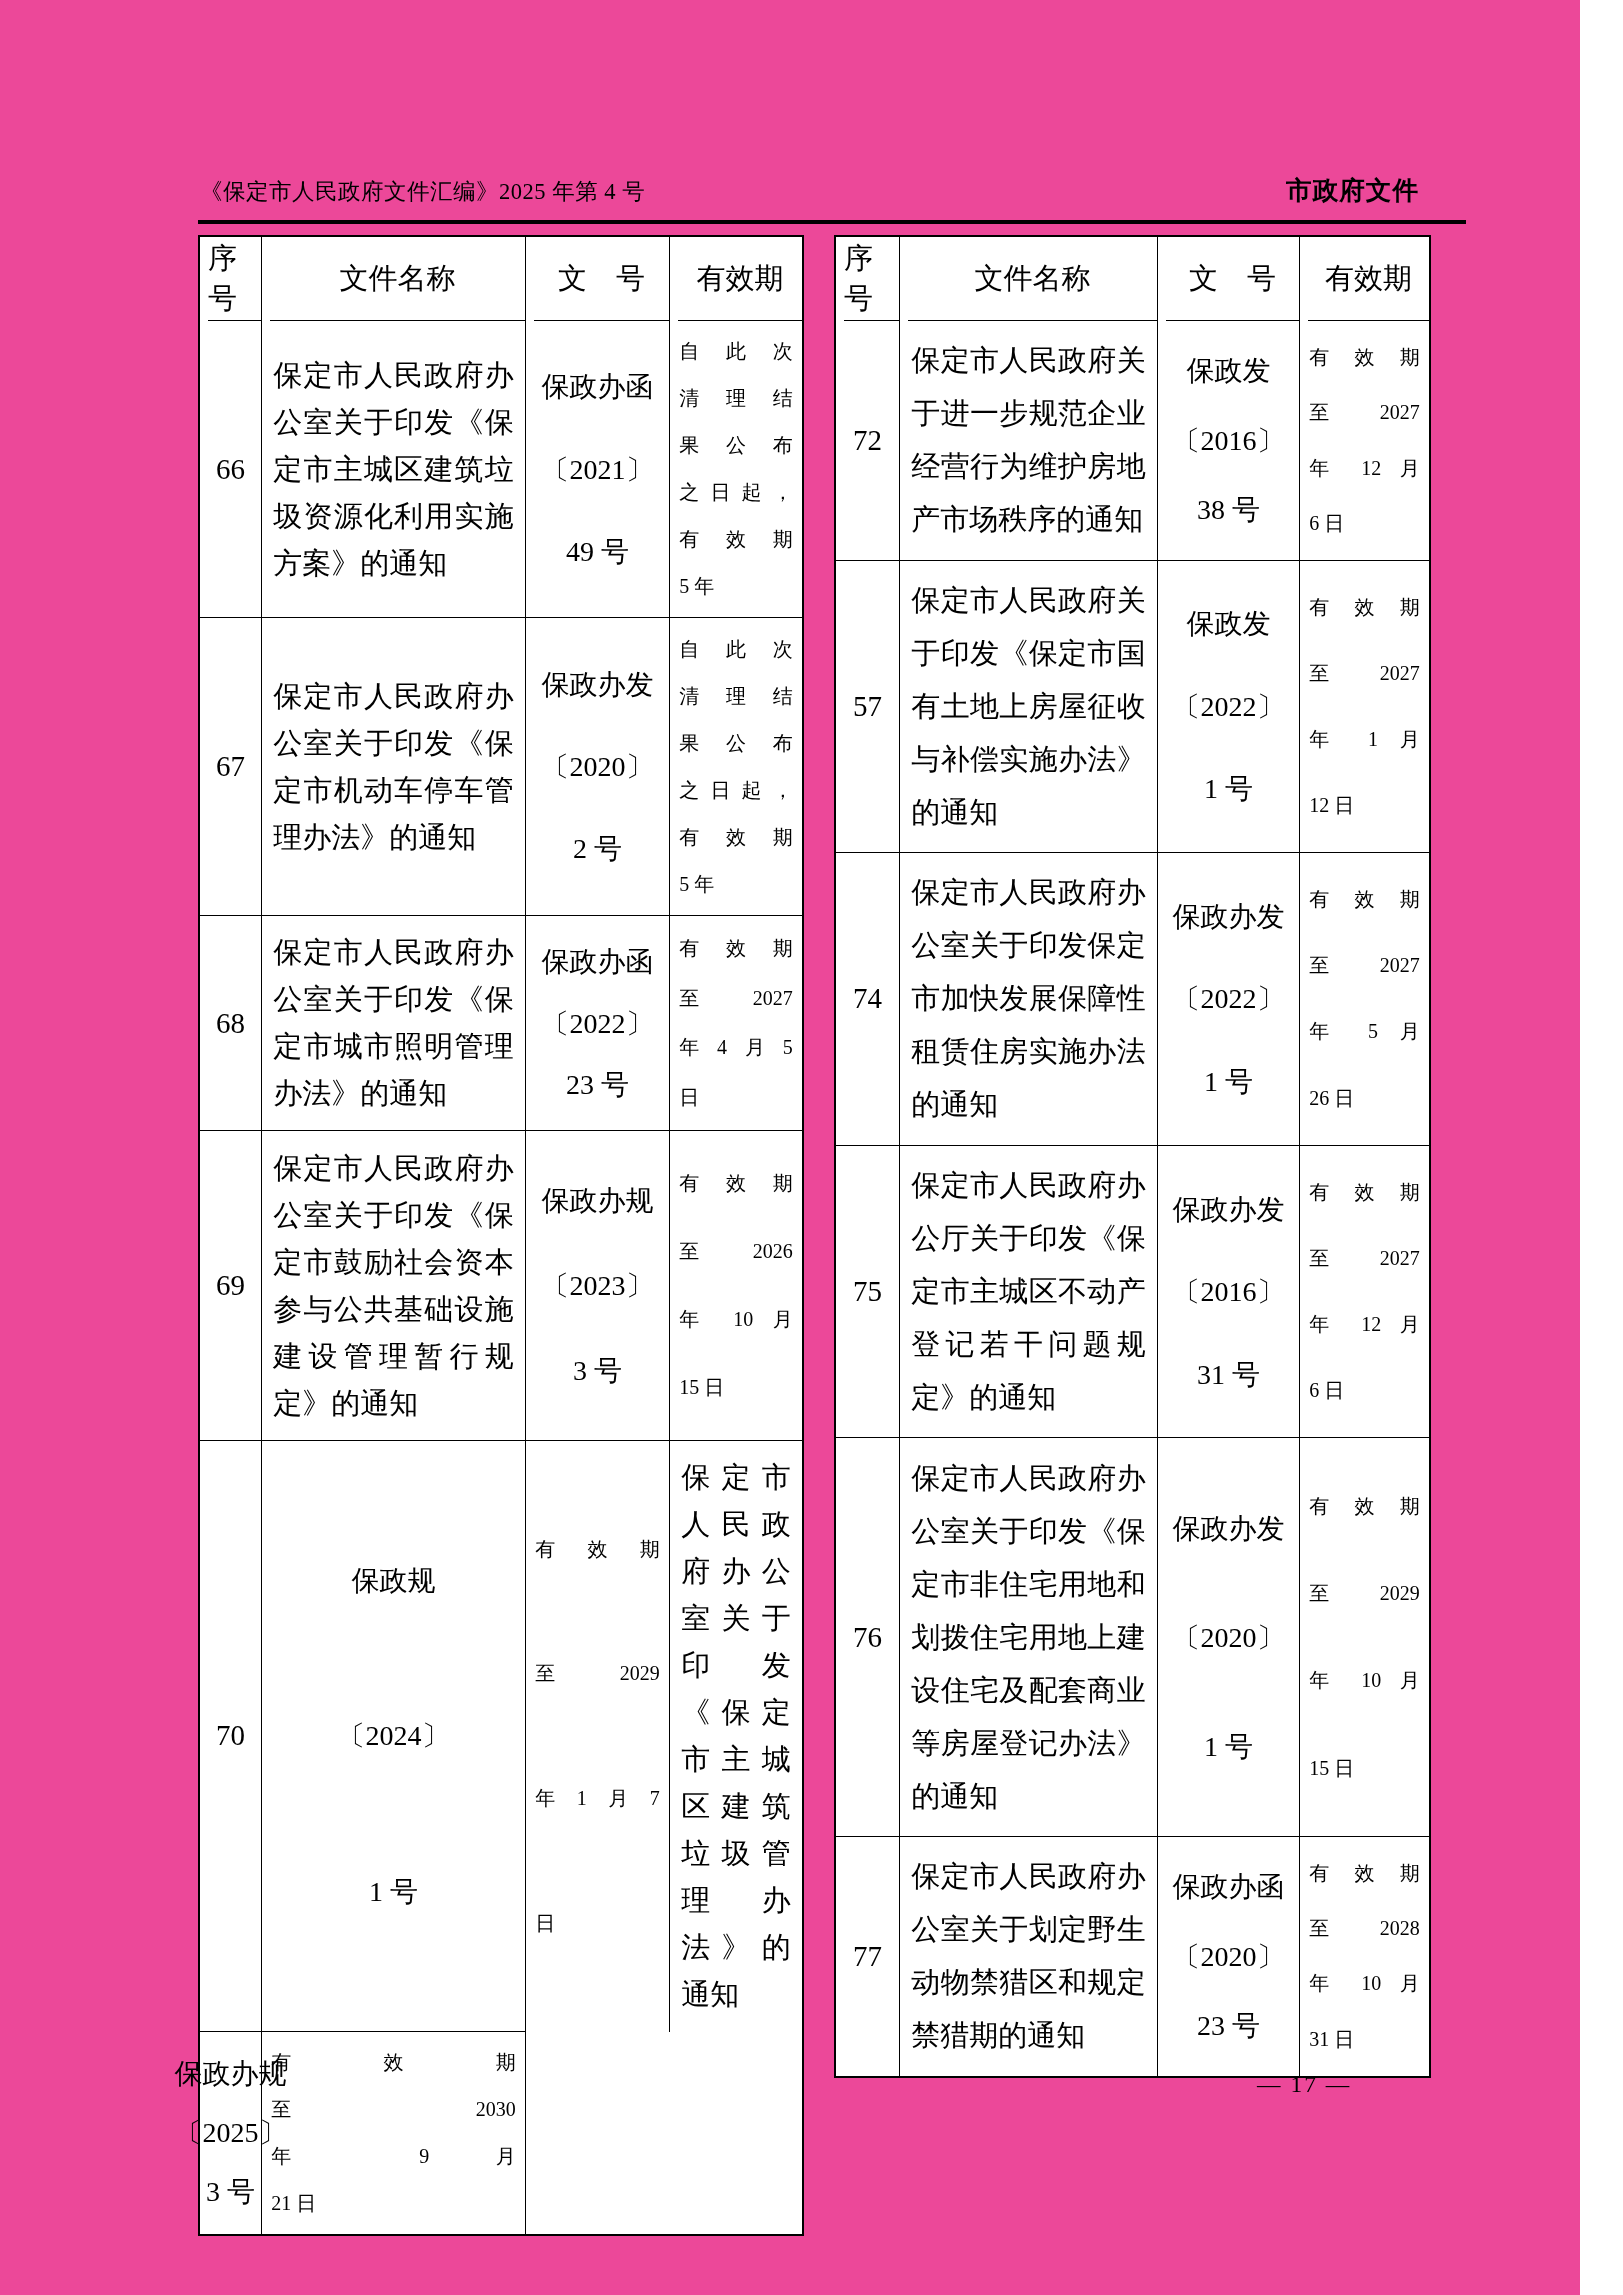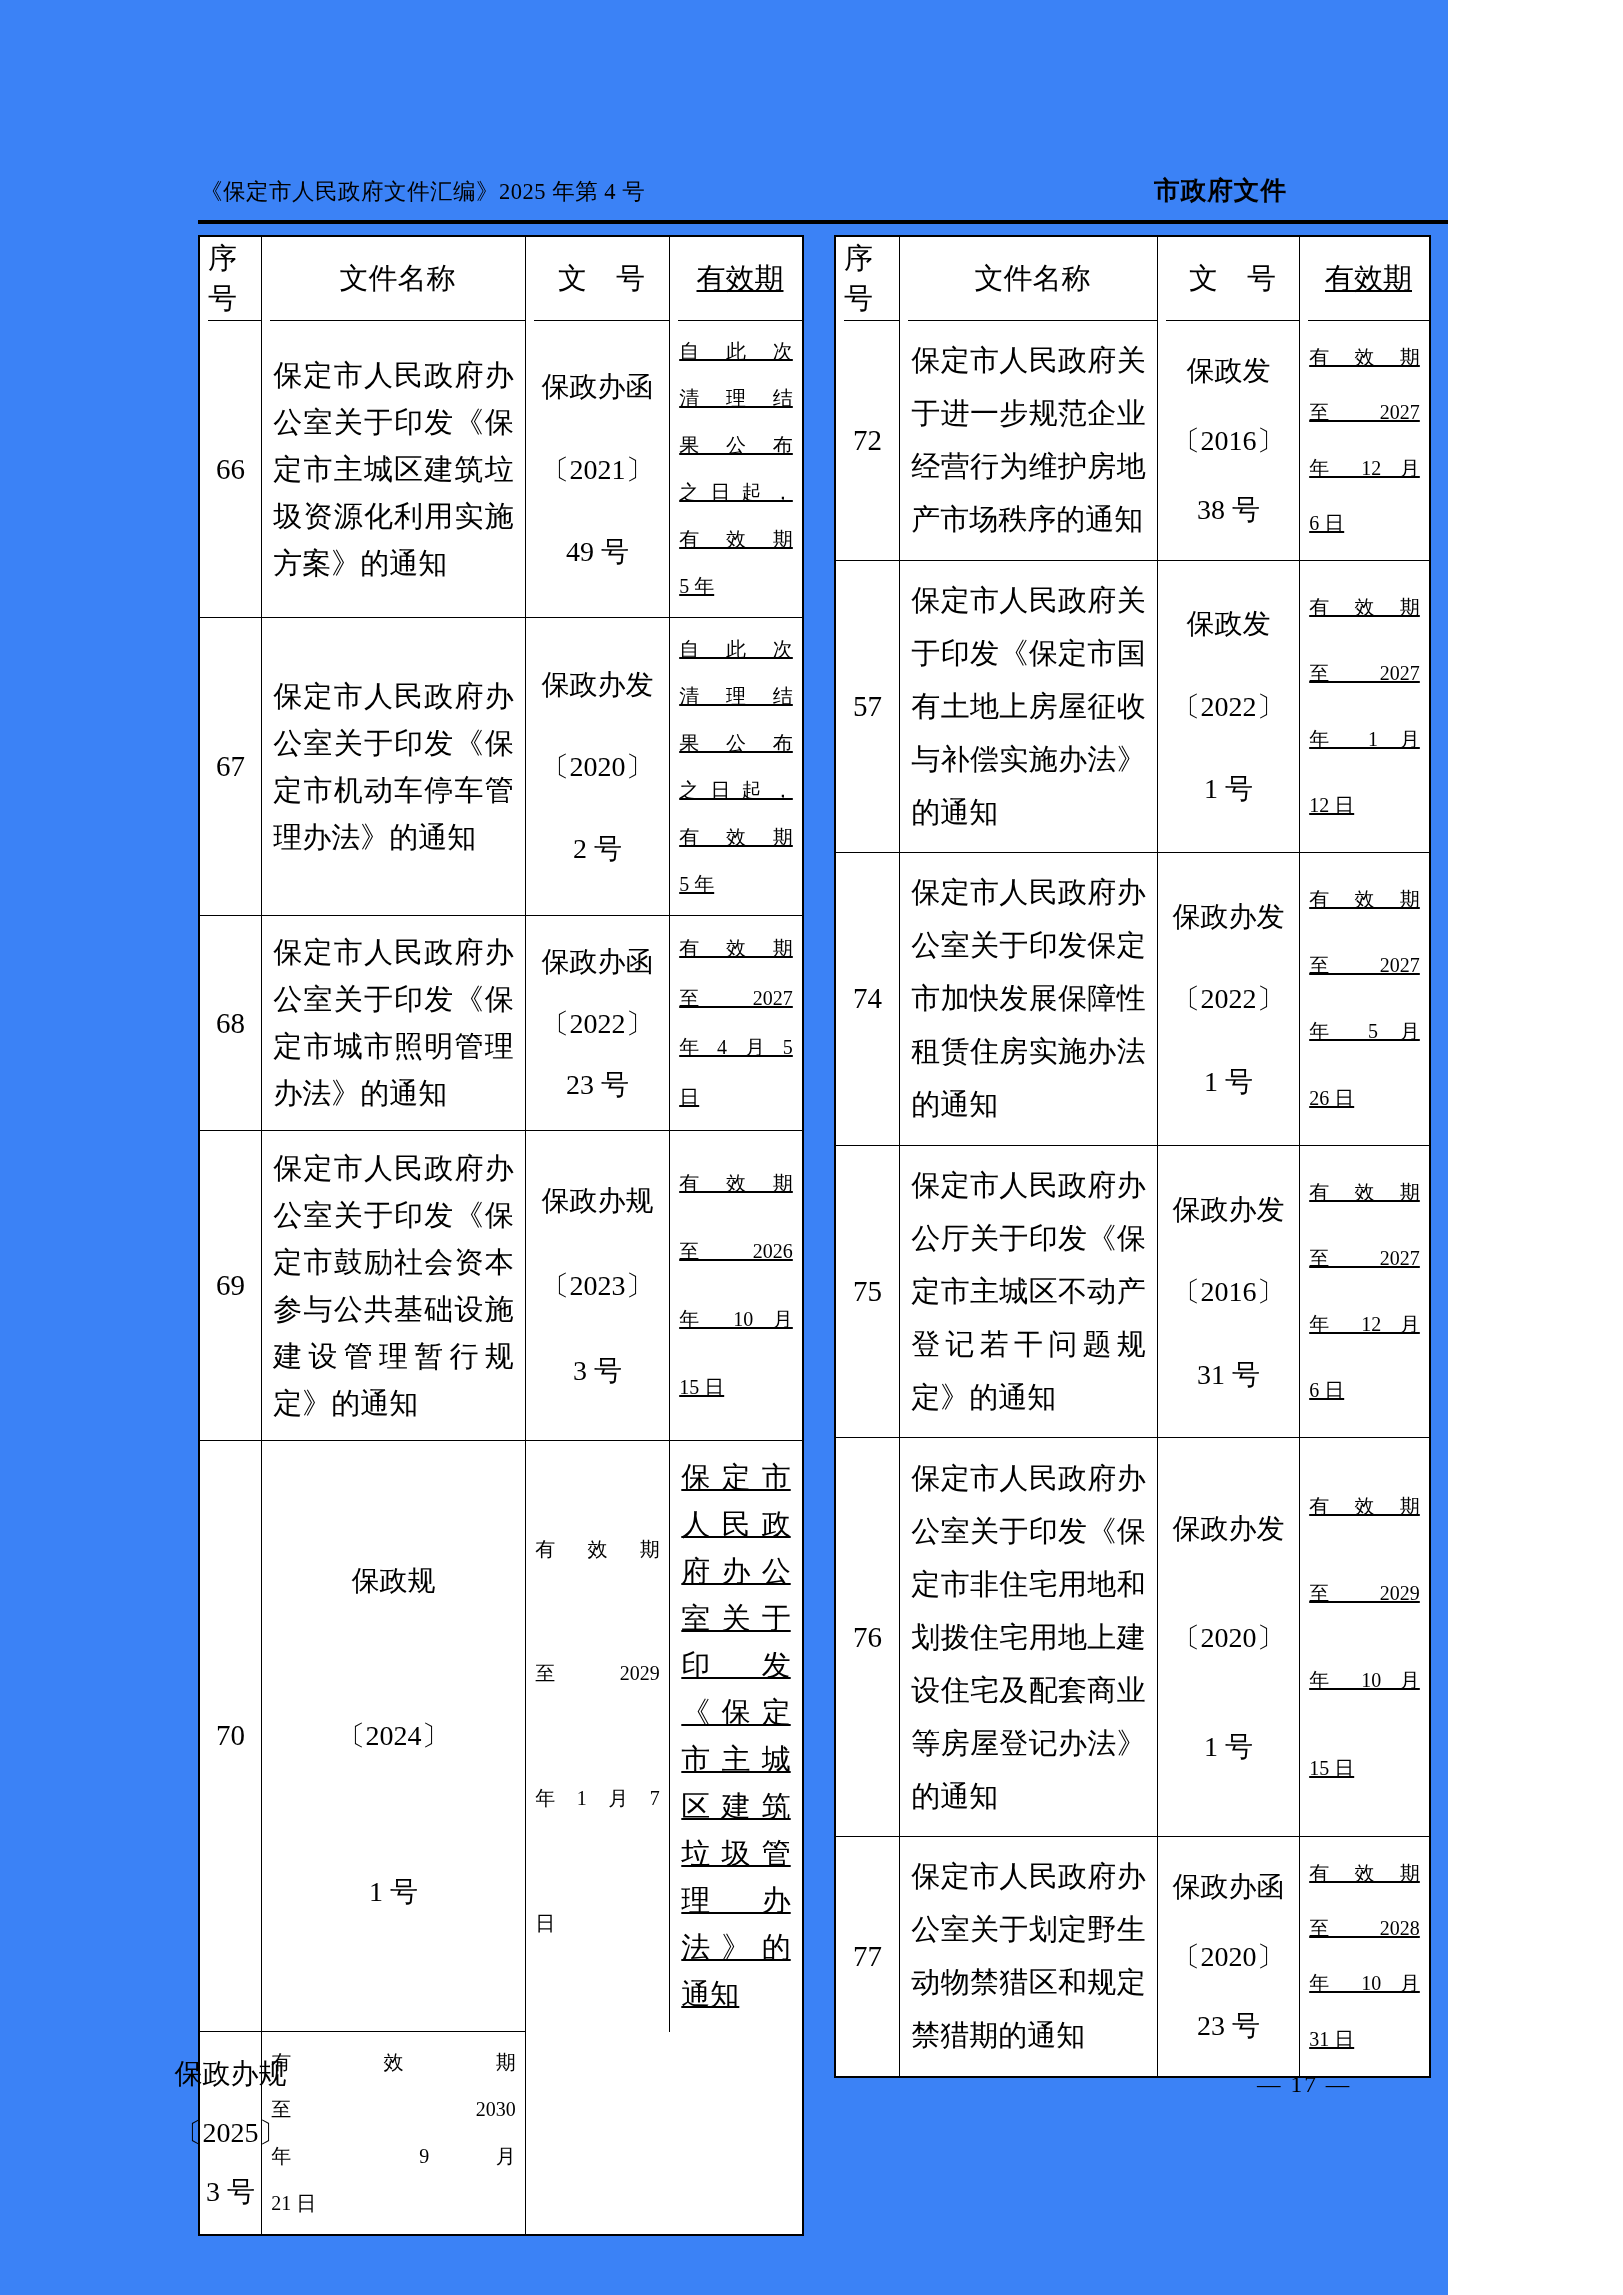--- a/index.html
+++ b/index.html
@@ -2,27 +2,26 @@
 <html style="font-size:8.2px"><head>
 <meta charset="utf-8">
 <style>
   html, body {
     margin: 0;
     padding: 0;
     background: #ffffff;
   }
   .page {
     position: relative;
-    width: 1440px;
+    width: 1580px;
     height: 2295px;
-    background: #3b82f6;
+    background: #ec4899;
     color: #000;
     font-family: "Liberation Serif", "DejaVu Serif", serif;
     overflow: hidden;
-    padding-left: 8px;
   }
   .hdr {
     position: absolute;
     top: 173px;
     left: 200px;
     right: 161px;
     display: flex;
     justify-content: space-between;
     align-items: baseline;
   }
@@ -57,21 +56,21 @@
     border: 2.6px solid #000;
     background: #fff;
   }
   .tbl-left  { --lh: 47px;  grid-template-columns: 62px 264px 144px 132px; }
   .tbl-right { --lh: 53px; grid-template-columns: 64px 258px 142px 129px; }
   .cell {
     border-right: 1.5px solid #000;
     border-bottom: 1.5px solid #000;
     box-sizing: border-box;
   }
-  .cell:nth-child(4n) { border-right: none; text-decoration: underline; }
+  .cell:nth-child(4n) { border-right: none; }
   .cell:nth-last-child(-n+4) { border-bottom: none; }
   .c-head {
     display: flex;
     align-items: center;
     justify-content: center;
     height: 84px;
     font-size: 29px;
     margin-left: 8px;
   }
   .c-no {

